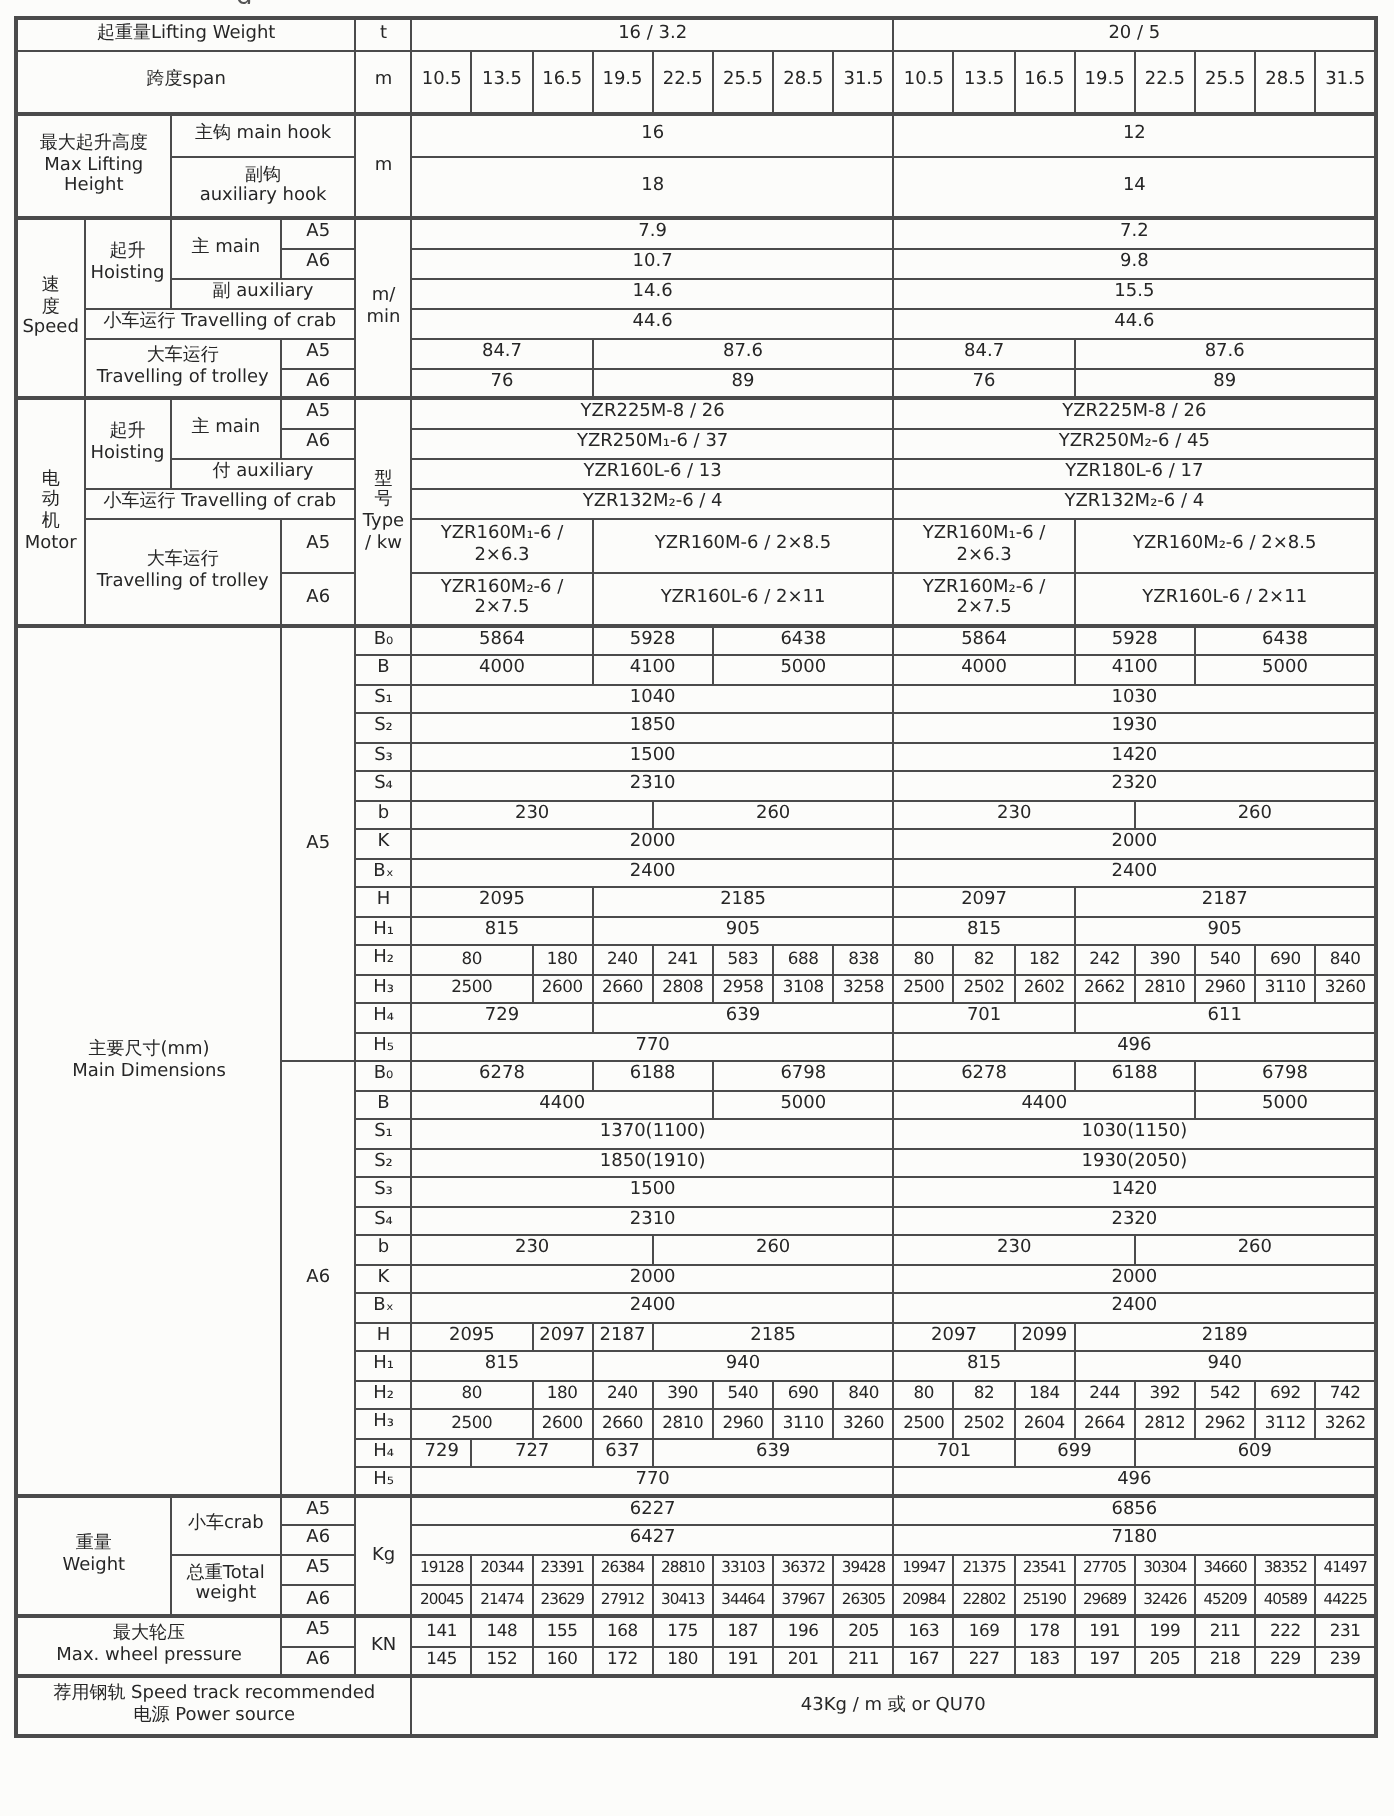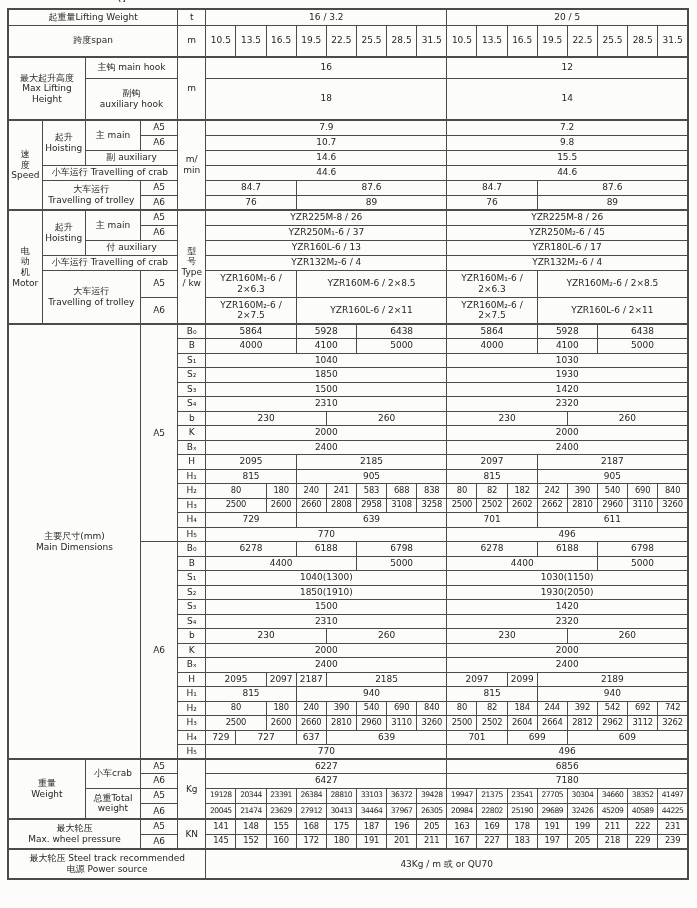--- a/index.html
+++ b/index.html
@@ -81,21 +81,21 @@
         </tr>
         <tr class="tt" style="height: 21px;">
           <td colspan="2" rowspan="2" class="hdr">最大起升高度
 Max Lifting
 Height</td>
           <td colspan="2" class="hdr">主钩 main hook</td>
           <td rowspan="2" class="hdr">m</td>
           <td colspan="8" class="">16</td>
           <td colspan="8" class=" dv">12</td>
         </tr>
-        <tr style="height: 42px;">
+        <tr style="height: 31px;">
           <td colspan="2" class="hdr">副钩
 auxiliary hook</td>
           <td colspan="8" class="">18</td>
           <td colspan="8" class=" dv">14</td>
         </tr>
         <tr class="tt" style="height: 15px;">
           <td rowspan="6" class="hdr">速
 度
 Speed</td>
           <td rowspan="3" class="hdr">起升
@@ -321,21 +321,21 @@
         </tr>
         <tr style="height: 14.5px;">
           <td class="hdr dim">B</td>
           <td colspan="5" class="">4400</td>
           <td colspan="3" class="">5000</td>
           <td colspan="5" class=" dv">4400</td>
           <td colspan="3" class="">5000</td>
         </tr>
         <tr style="height: 14.5px;">
           <td class="hdr dim">S₁</td>
-          <td colspan="8" class="">1040(1300)</td>
+          <td colspan="8" class="">1370(1100)</td>
           <td colspan="8" class=" dv">1030(1150)</td>
         </tr>
         <tr style="height: 14.5px;">
           <td class="hdr dim">S₂</td>
           <td colspan="8" class="">1850(1910)</td>
           <td colspan="8" class=" dv">1930(2050)</td>
         </tr>
         <tr style="height: 14.5px;">
           <td class="hdr dim">S₃</td>
           <td colspan="8" class="">1500</td>
@@ -519,19 +519,19 @@
           <td class=" dv">167</td>
           <td class="">227</td>
           <td class="">183</td>
           <td class="">197</td>
           <td class="">205</td>
           <td class="">218</td>
           <td class="">229</td>
           <td class="">239</td>
         </tr>
         <tr class="tt" style="height: 30px;">
-          <td colspan="5" class="hdr sm">最大轮压 Steel track recommended
+          <td colspan="5" class="hdr sm">荐用钢轨 Speed track recommended
 电源 Power source</td>
           <td colspan="16" class="">43Kg / m 或 or QU70</td>
         </tr>
       </tbody>
   </table>
 </div>
 
 </body></html>

